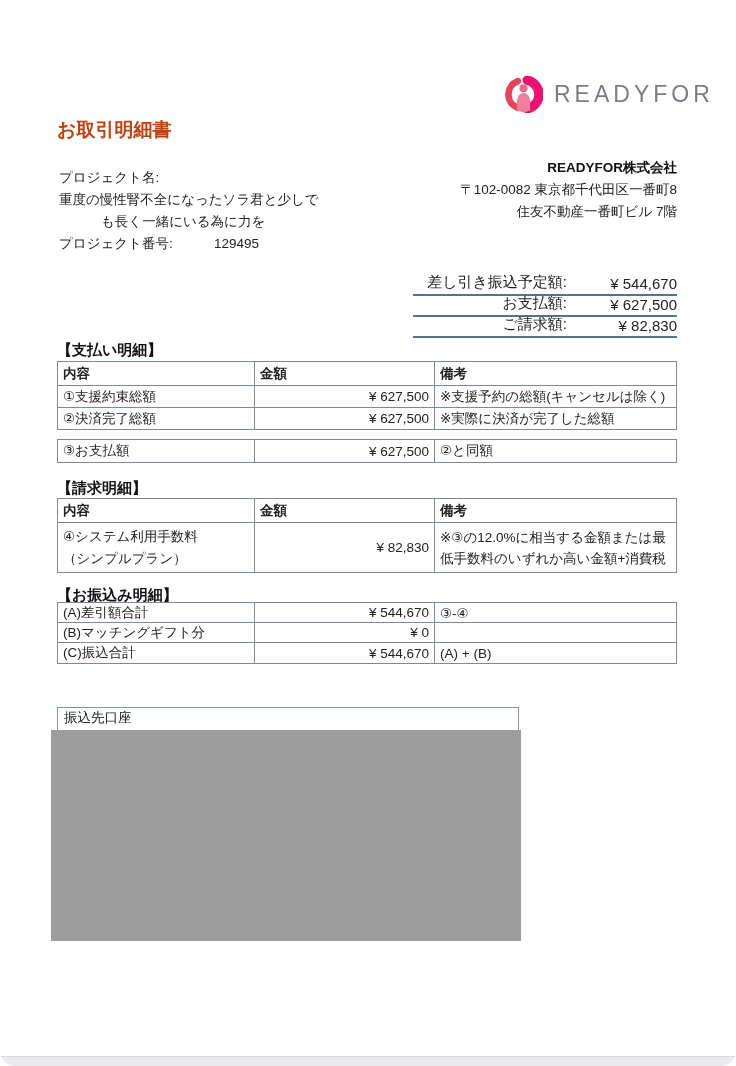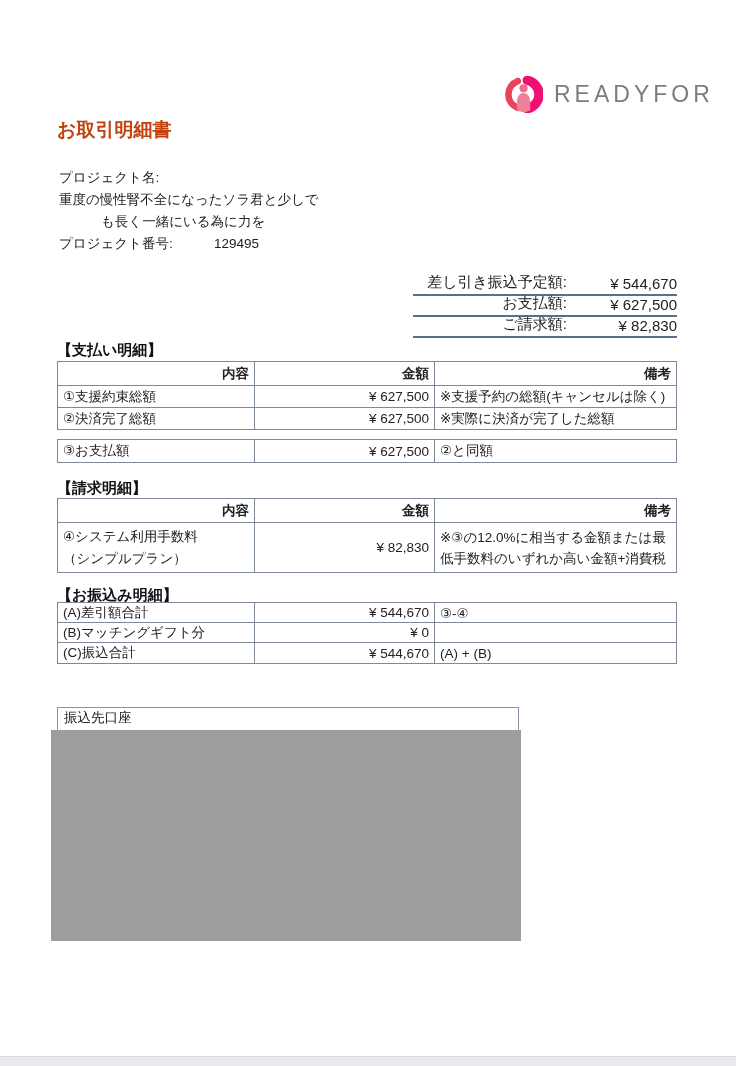--- a/index.html
+++ b/index.html
@@ -1,20 +1,21 @@
 <!DOCTYPE html>
 <html><head>
 <meta charset="utf-8">
 <style>
   * { margin:0; padding:0; box-sizing:border-box; }
   html,body { background:#ffffff; }
   .page {
     position:relative; width:736px; height:1066px; background:#ffffff;
     font-family:"Liberation Sans","DejaVu Sans",sans-serif; color:#1f1f1f;
     overflow:hidden;
+    border-radius:15px;
   }
   
   .logo { position:absolute; top:76px; left:505px; display:flex; align-items:center; gap:11px; }
   .logo-mark { width:38px; height:37px; }
   .logo-word { font-size:23px; letter-spacing:4px; color:#797d83; font-weight:500; }
   
   .doc-title { position:absolute; top:117px; left:57px; font-size:19px; font-weight:bold; color:#c2410c; }
   
   .project { position:absolute; top:167px; left:59px; font-size:13.5px; line-height:22px; color:#222; }
   .project .indent { padding-left:42px; }
@@ -28,21 +29,21 @@
   .summary-row { display:flex; align-items:flex-end; height:20px; padding-bottom:2px;
                  border-bottom:2px solid #55718f; margin-bottom:1px; }
   .summary-label { flex:1; text-align:right; padding-right:14px; color:#222; }
   .summary-value { width:96px; text-align:right; color:#222; }
   
   .section-heading { position:absolute; left:57px; font-size:15px; font-weight:bold; color:#111;font-family:Liberation Mono, monospace; }
   table { border-collapse:collapse; table-layout:fixed; position:absolute; left:57px; width:619px;
           font-size:13.5px; color:#222; }
   col.c1 { width:197px; } col.c2 { width:180px; } col.c3 { width:242px; }
   td, th { border:1.5px solid #7d8996; padding:0 5px; overflow:hidden; }
-  th { font-weight:bold; text-align:right; height:24px; }
+  th { font-weight:bold; text-align:left; height:24px; }
   td { height:22px; }
   td.amt { text-align:right; }
   td.note { text-align:left; }
   .tbl-billing td { height:50px; vertical-align:middle; }
   .tbl-billing td.cont { line-height:22px; vertical-align:middle; }
   .tbl-billing td.note { line-height:21px; padding-top:2px; padding-bottom:2px;margin-top:38px; }
   
   .bank-box { position:absolute; top:707px; left:57px; width:462px; height:25px;
               border:1.5px solid #8193a9; font-size:13.5px; line-height:20px; padding-left:6px; color:#222; }
   .redacted { position:absolute; top:730px; left:51px; width:470px; height:211px; background:#9d9d9d; }
@@ -70,20 +71,25 @@
   <div class="project">
     <div>プロジェクト名:</div>
     <div>重度の慢性腎不全になったソラ君と少しで</div>
     <div class="indent">も長く一緒にいる為に力を</div>
     <div class="num-row">
       <span>プロジェクト番号:</span>
       <span class="num-val">129495</span>
     </div>
   </div>
 
+  <div class="company">
+    <div class="co-name">READYFOR株式会社</div>
+    <div>〒102-0082 東京都千代田区一番町8</div>
+    <div>住友不動産一番町ビル 7階</div>
+  </div>
 
   <div class="summary">
     <div class="summary-row">
       <span class="summary-label">差し引き振込予定額:</span>
       <span class="summary-value">¥ 544,670</span>
     </div>
     <div class="summary-row">
       <span class="summary-label">お支払額:</span>
       <span class="summary-value">¥ 627,500</span>
     </div>

